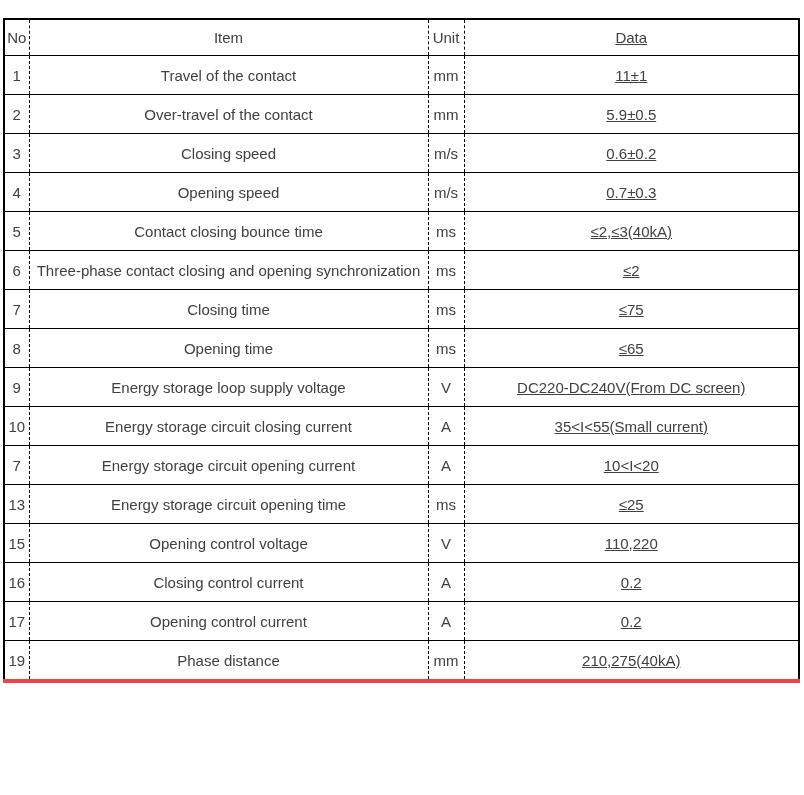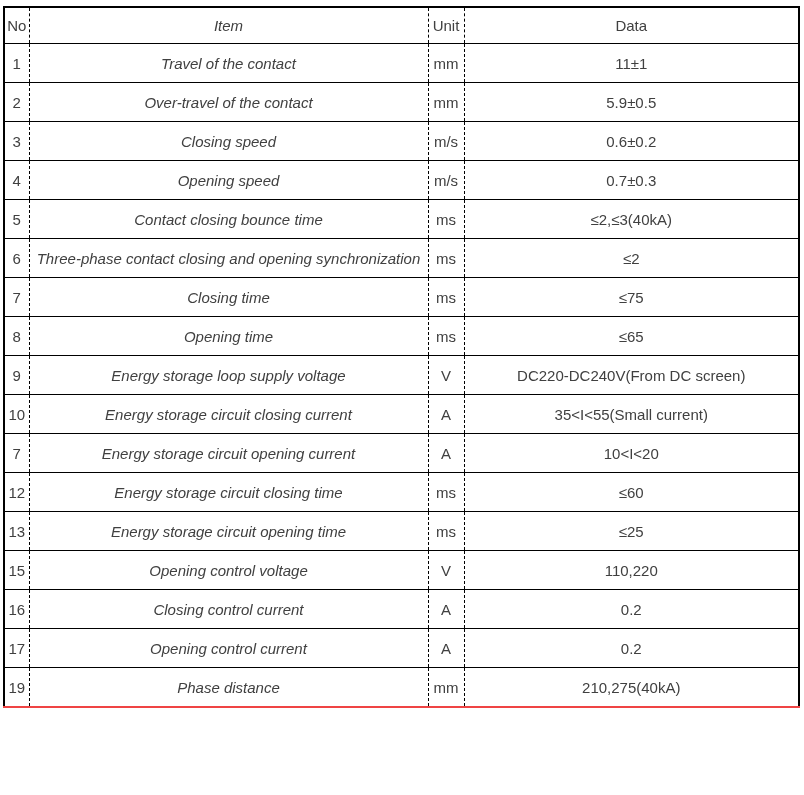--- a/index.html
+++ b/index.html
@@ -8,21 +8,21 @@
     background: #ffffff;
   }
   body {
     width: 804px;
     height: 795px;
     font-family: "Liberation Sans", "DejaVu Sans", sans-serif;
     color: #404040;
     overflow: hidden;
   }
   .table-wrap {
-    padding: 6px 3px 0 3px;
+    padding: 18px 3px 0 3px;
   }
   table.spec-table {
     border-collapse: collapse;
     table-layout: fixed;
     width: 797px;
     border: 2px solid #000000;
   }
   table.spec-table th,
   table.spec-table td {
     border-top: 1px solid #000000;
@@ -47,27 +47,27 @@
     border-right: 2px solid #000000;
   }
   table.spec-table thead th {
     height: 35px;
     border-top: 2px solid #000000;
   }
   table.spec-table tbody td {
     height: 38px;
   }
   table.spec-table tbody tr:last-child td {
-    border-bottom: 2px solid #ef4444;
+    border-bottom: 4px solid #ef4444;
     margin-top: 16px;
   }
   .col-no   { width: 25px; }
-  .col-item { width: 399px; font-style: italic; }
+  .col-item { width: 399px; }
   .col-unit { width: 36px; }
-  .col-data { width: 335px; }
+  .col-data { width: 335px; text-decoration: underline; }
 </style>
 </head>
 <body>
 
 <div class="table-wrap">
   <table class="spec-table">
     <colgroup>
       <col class="col-no">
       <col class="col-item">
       <col class="col-unit">
@@ -152,26 +152,20 @@
     <td class="col-data">35&lt;I&lt;55(Small current)</td>
   </tr>
 
   <tr>
     <td class="col-no">7</td>
     <td class="col-item">Energy storage circuit opening current</td>
     <td class="col-unit">A</td>
     <td class="col-data">10&lt;I&lt;20</td>
   </tr>
 
-  <tr>
-    <td class="col-no">12</td>
-    <td class="col-item">Energy storage circuit closing time</td>
-    <td class="col-unit">ms</td>
-    <td class="col-data">≤60</td>
-  </tr>
 
   <tr>
     <td class="col-no">13</td>
     <td class="col-item">Energy storage circuit opening time</td>
     <td class="col-unit">ms</td>
     <td class="col-data">≤25</td>
   </tr>
 
 
   <tr>

